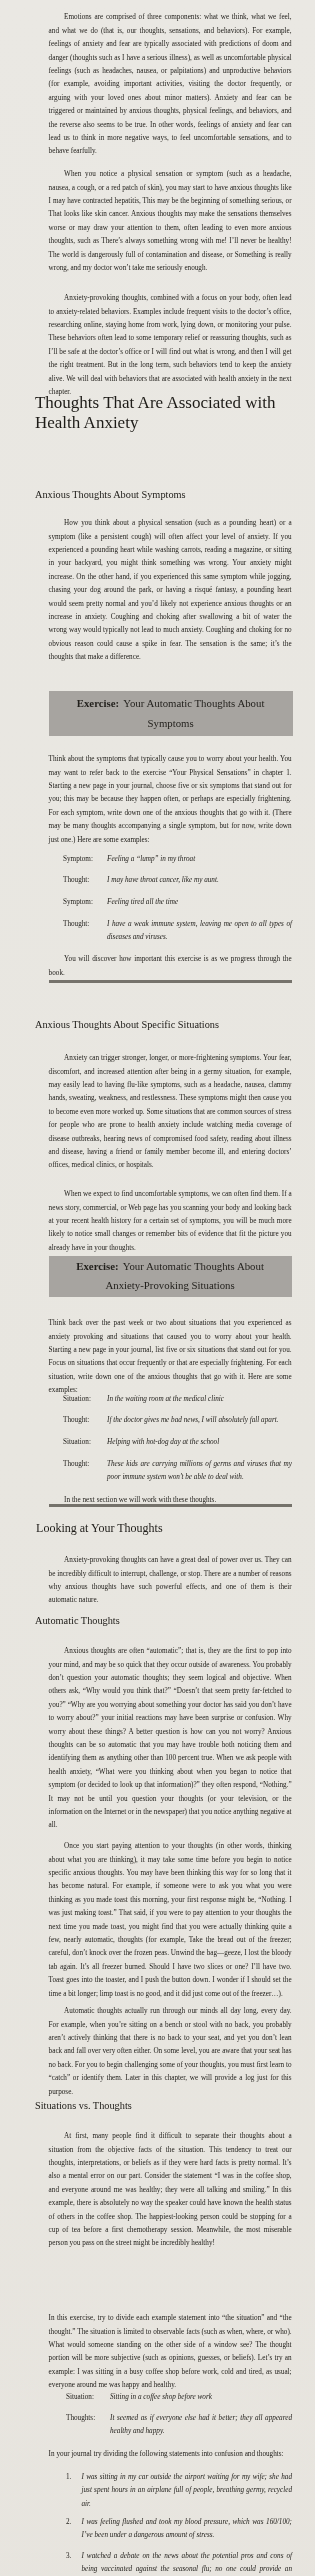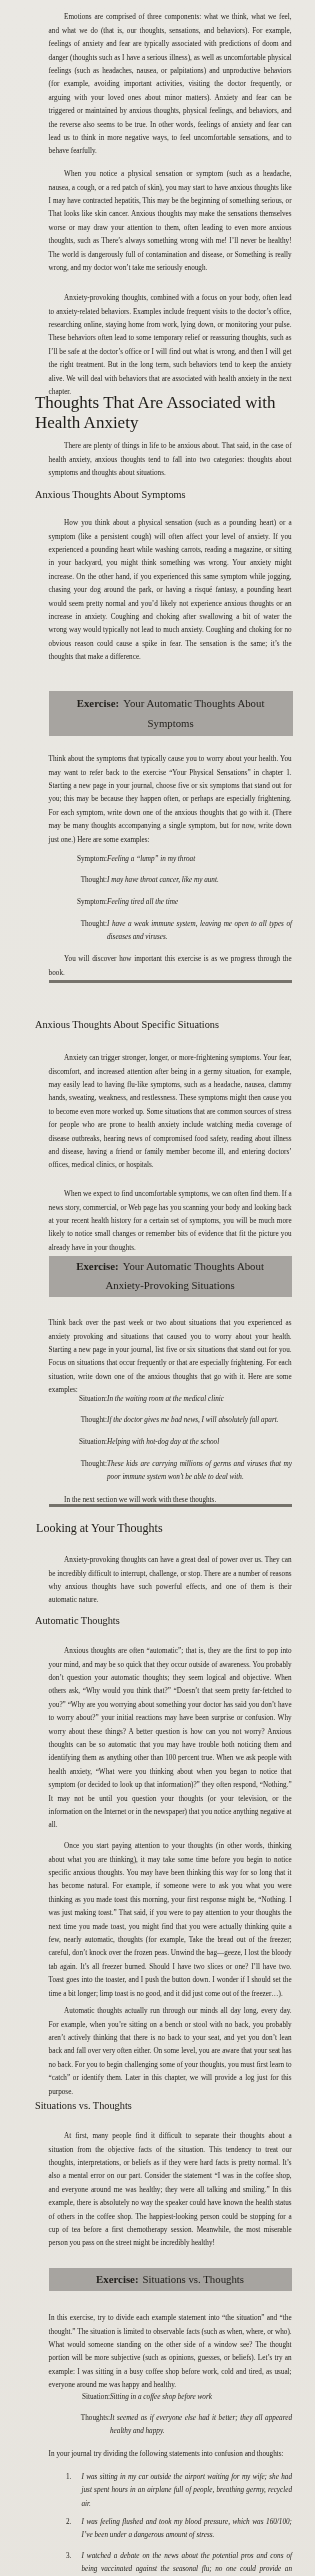--- a/index.html
+++ b/index.html
@@ -18,21 +18,21 @@
   .h-main{font-size:17px;line-height:19.6px;font-weight:normal;margin:0;padding-left:14.4px;}
   .h-big{font-size:12px;line-height:19.6px;font-weight:normal;margin:0;padding-left:15.5px;}
   .h-sub{font-size:10.3px;line-height:13.4px;font-weight:normal;margin:0;padding-left:14.4px;}
   .exbar{background:#a7a4a0;text-align:center;font-size:10.8px;color:#211f1b;}
   .exbar .exlabel{font-weight:bold;margin-right:4.1px;}
   .bar1{top:691px;height:43px;line-height:20px;padding:1.5px 27px 0;width:190px;}
   .bar2{top:1256px;height:40px;line-height:19px;padding:1px 15.5px 0;width:212px;}
   .bar3{top:2268px;height:23px;line-height:23px;}
   .rule{background:#75726b;}
   .exrow{display:flex;font-size:7.2px;line-height:13.4px;}
-  .exrow .lab{flex:0 0 44px;text-align:right;}
+  .exrow .lab{flex:0 0 44px;}
   .exrow .val{flex:1;font-style:italic;text-align:justify;}
   .off28{left:35px;width:229px;}
   .off33{left:38px;width:226px;}
   .stmt{display:flex;font-size:7.2px;line-height:13.4px;left:38px;width:226px;}
   .stmt .num{flex:0 0 15.5px;}
   .stmt .txt{flex:1;font-style:italic;text-align:justify;}
   
   .pos-p1{top:4.1px}
   .pos-p2{top:161px}
   .pos-p3{top:285px}
@@ -76,21 +76,20 @@
 </head>
 <body>
 
 <div class="page">
 
   <p class="blk body indent pos-p1">Emotions are comprised of three components: what we think, what we feel, and what we do (that is, our thoughts, sensations, and behaviors). For example, feelings of anxiety and fear are typically associated with predictions of doom and danger (thoughts such as I have a serious illness), as well as uncomfortable physical feelings (such as headaches, nausea, or palpitations) and unproductive behaviors (for example, avoiding important activities, visiting the doctor frequently, or arguing with your loved ones about minor matters). Anxiety and fear can be triggered or maintained by anxious thoughts, physical feelings, and behaviors, and the reverse also seems to be true. In other words, feelings of anxiety and fear can lead us to think in more negative ways, to feel uncomfortable sensations, and to behave fearfully.</p>
   <p class="blk body indent pos-p2">When you notice a physical sensation or symptom (such as a headache, nausea, a cough, or a red patch of skin), you may start to have anxious thoughts like I may have contracted hepatitis, This may be the beginning of something serious, or That looks like skin cancer. Anxious thoughts may make the sensations themselves worse or may draw your attention to them, often leading to even more anxious thoughts, such as There’s always something wrong with me! I’ll never be healthy! The world is dangerously full of contamination and disease, or Something is really wrong, and my doctor won’t take me seriously enough.</p>
   <p class="blk body indent pos-p3">Anxiety-provoking thoughts, combined with a focus on your body, often lead to anxiety-related behaviors. Examples include frequent visits to the doctor’s office, researching online, staying home from work, lying down, or monitoring your pulse. These behaviors often lead to some temporary relief or reassuring thoughts, such as I’ll be safe at the doctor’s office or I will find out what is wrong, and then I will get the right treatment. But in the long term, such behaviors tend to keep the anxiety alive. We will deal with behaviors that are associated with health anxiety in the next chapter.</p>
 
   <h1 class="blk h-main pos-h1">Thoughts That Are Associated with Health Anxiety</h1>
-  <p class="blk body indent pos-p4">There are plenty of things in life to be anxious about. That said, in the case of health anxiety, anxious thoughts tend to fall into two categories: thoughts about symptoms and thoughts about situations.</p>
 
   <h2 class="blk h-sub pos-sub1">Anxious Thoughts About Symptoms</h2>
   <p class="blk body indent pos-p5">How you think about a physical sensation (such as a pounding heart) or a symptom (like a persistent cough) will often affect your level of anxiety. If you experienced a pounding heart while washing carrots, reading a magazine, or sitting in your backyard, you might think something was wrong. Your anxiety might increase. On the other hand, if you experienced this same symptom while jogging, chasing your dog around the park, or having a risqué fantasy, a pounding heart would seem pretty normal and you’d likely not experience anxious thoughts or an increase in anxiety. Coughing and choking after swallowing a bit of water the wrong way would typically not lead to much anxiety. Coughing and choking for no obvious reason could cause a spike in fear. The sensation is the same; it’s the thoughts that make a difference.</p>
 
   <div class="blk exbar bar1">
     <span class="exlabel">Exercise:</span><span>Your Automatic Thoughts About Symptoms</span>
   </div>
   <p class="blk body pos-exbody1">Think about the symptoms that typically cause you to worry about your health. You may want to refer back to the exercise “Your Physical Sensations” in chapter 1. Starting a new page in your journal, choose five or six symptoms that stand out for you; this may be because they happen often, or perhaps are especially frightening. For each symptom, write down one of the anxious thoughts that go with it. (There may be many thoughts accompanying a single symptom, but for now, write down just one.) Here are some examples:</p>
 
   <div class="blk exrow off28 pos-ex1r1">
@@ -146,23 +145,20 @@
   <p class="blk body indent pos-p8">Anxiety-provoking thoughts can have a great deal of power over us. They can be incredibly difficult to interrupt, challenge, or stop. There are a number of reasons why anxious thoughts have such powerful effects, and one of them is their automatic nature.</p>
 
   <h2 class="blk h-sub pos-sub3">Automatic Thoughts</h2>
   <p class="blk body indent pos-p9">Anxious thoughts are often “automatic”; that is, they are the first to pop into your mind, and may be so quick that they occur outside of awareness. You probably don’t question your automatic thoughts; they seem logical and objective. When others ask, “Why would you think that?” “Doesn’t that seem pretty far-fetched to you?” “Why are you worrying about something your doctor has said you don’t have to worry about?” your initial reactions may have been surprise or confusion. Why worry about these things? A better question is how can you not worry? Anxious thoughts can be so automatic that you may have trouble both noticing them and identifying them as anything other than 100 percent true. When we ask people with health anxiety, “What were you thinking about when you began to notice that symptom (or decided to look up that information)?” they often respond, “Nothing.” It may not be until you question your thoughts (or your television, or the information on the Internet or in the newspaper) that you notice anything negative at all.</p>
   <p class="blk body indent pos-p10">Once you start paying attention to your thoughts (in other words, thinking about what you are thinking), it may take some time before you begin to notice specific anxious thoughts. You may have been thinking this way for so long that it has become natural. For example, if someone were to ask you what you were thinking as you made toast this morning, your first response might be, “Nothing. I was just making toast.” That said, if you were to pay attention to your thoughts the next time you made toast, you might find that you were actually thinking quite a few, nearly automatic, thoughts (for example, Take the bread out of the freezer; careful, don’t knock over the frozen peas. Unwind the bag—geeze, I lost the bloody tab again. It’s all freezer burned. Should I have two slices or one? I’ll have two. Toast goes into the toaster, and I push the button down. I wonder if I should set the time a bit longer; limp toast is no good, and it did just come out of the freezer…).</p>
   <p class="blk body indent pos-p11">Automatic thoughts actually run through our minds all day long, every day. For example, when you’re sitting on a bench or stool with no back, you probably aren’t actively thinking that there is no back to your seat, and yet you don’t lean back and fall over very often either. On some level, you are aware that your seat has no back. For you to begin challenging some of your thoughts, you must first learn to “catch” or identify them. Later in this chapter, we will provide a log just for this purpose.</p>
 
   <h2 class="blk h-sub pos-sub4">Situations vs. Thoughts</h2>
   <p class="blk body indent pos-p12">At first, many people find it difficult to separate their thoughts about a situation from the objective facts of the situation. This tendency to treat our thoughts, interpretations, or beliefs as if they were hard facts is pretty normal. It’s also a mental error on our part. Consider the statement “I was in the coffee shop, and everyone around me was healthy; they were all talking and smiling.” In this example, there is absolutely no way the speaker could have known the health status of others in the coffee shop. The happiest-looking person could be stopping for a cup of tea before a first chemotherapy session. Meanwhile, the most miserable person you pass on the street might be incredibly healthy!</p>
 
-  <div class="blk exbar bar3">
-    <span class="exlabel">Exercise:</span><span>Situations vs. Thoughts</span>
-  </div>
   <p class="blk body pos-exbody3">In this exercise, try to divide each example statement into “the situation” and “the thought.” The situation is limited to observable facts (such as when, where, or who). What would someone standing on the other side of a window see? The thought portion will be more subjective (such as opinions, guesses, or beliefs). Let’s try an example: I was sitting in a busy coffee shop before work, cold and tired, as usual; everyone around me was happy and healthy.</p>
 
   <div class="blk exrow off33 pos-ex3r1">
     <span class="lab">Situation:</span>
     <span class="val">Sitting in a coffee shop before work</span>
   </div>
   <div class="blk exrow off33 pos-ex3r2">
     <span class="lab">Thoughts:</span>
     <span class="val">It seemed as if everyone else had it better; they all appeared healthy and happy.</span>
   </div>

